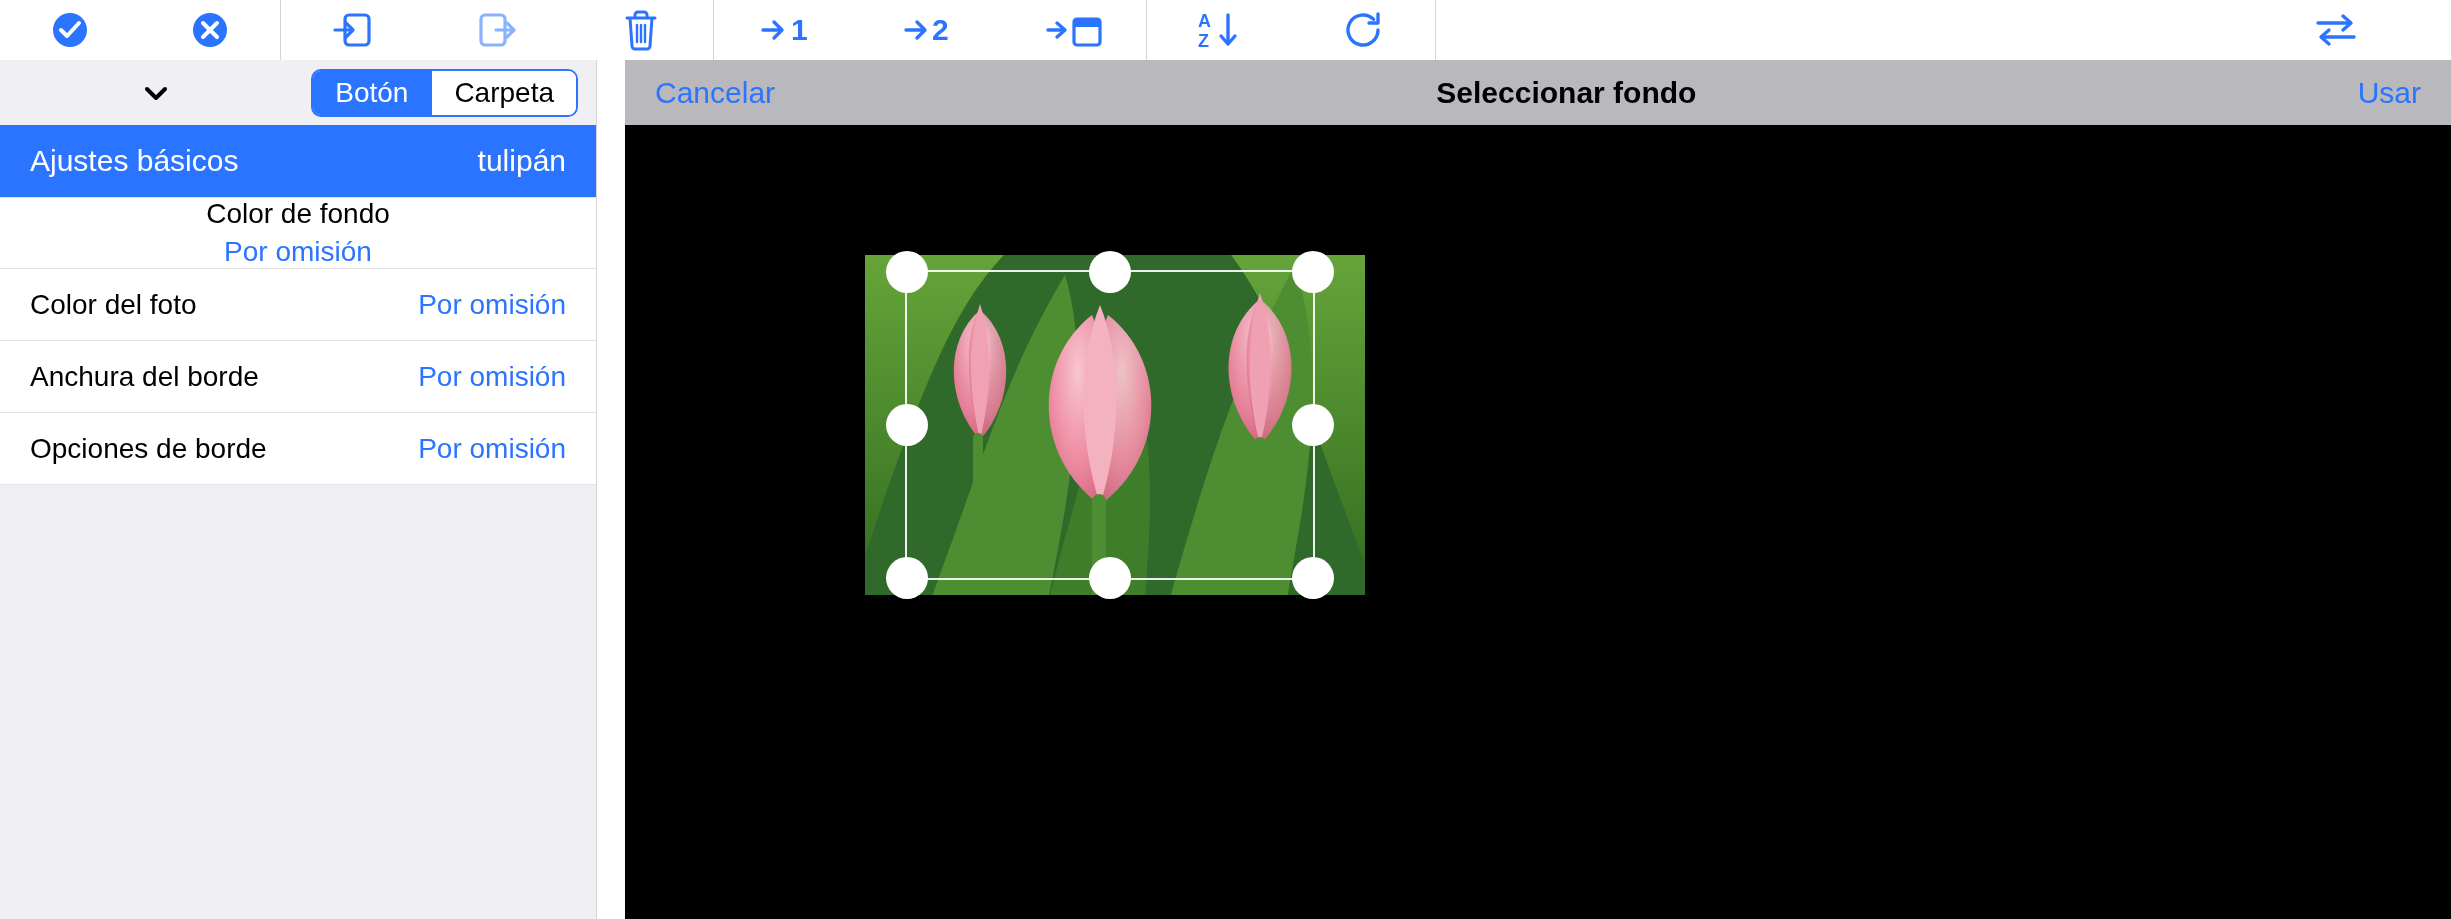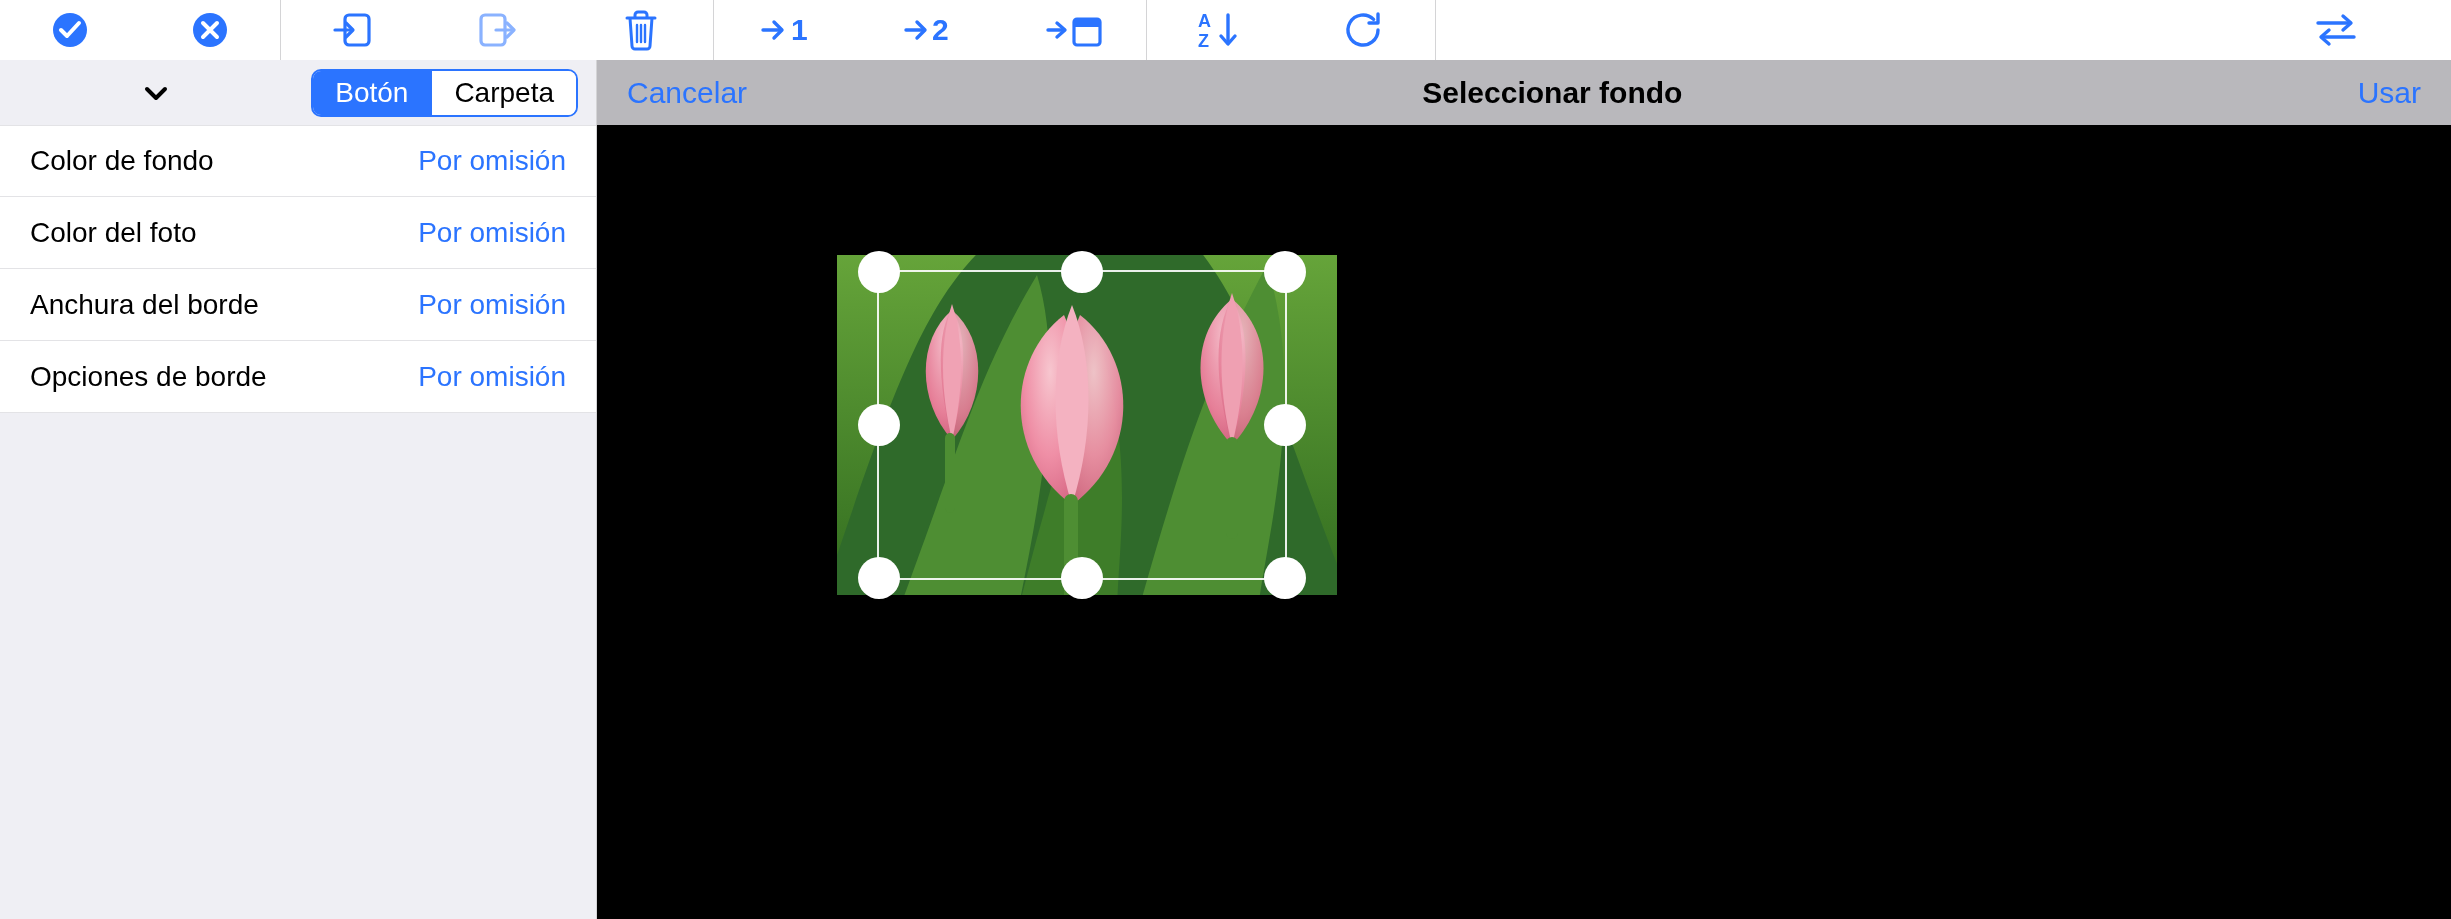--- a/index.html
+++ b/index.html
@@ -103,31 +103,32 @@
   .list-row {
     height: 72px;
     display: flex;
     align-items: center;
     justify-content: space-between;
     padding: 0 30px;
     font-size: 28px;
     color: #000;
     border-bottom: 1px solid #e3e3e6;
   }
-  .list-row:first-child { border-top: 1px solid #e3e3e6; }
+  .list-row:first-child { border-top: 1px solid #e3e3e6; flex-direction: column; }
   .list-row .value { color: #2b74ff; }
 
   
   .right-panel {
     flex: 1 1 auto;
     height: 100%;
     background: #0f172a;
     display: flex;
     flex-direction: column;
     position: relative;
+    margin-left: 28px;
   }
   .picker-header {
     height: 65px;
     background: #b9b8bc;
     display: flex;
     align-items: center;
     justify-content: space-between;
     padding: 0 30px;
     font-size: 30px;
   }
@@ -282,20 +283,24 @@
         <svg width="28" height="28" viewBox="0 0 28 28">
           <path d="M5 10 l9 9 l9 -9" fill="none" stroke="#000" stroke-width="4" stroke-linecap="round" stroke-linejoin="round"></path>
         </svg>
       </div>
       <div class="segmented">
         <div class="seg-btn active">Botón</div>
         <div class="seg-btn">Carpeta</div>
       </div>
     </div>
 
+    <div class="selected-row">
+      <span>Ajustes básicos</span>
+      <span>tulipán</span>
+    </div>
 
 
     <div class="list">
       <div class="list-row">
         <span>Color de fondo</span>
         <span class="value">Por omisión</span>
       </div>
       <div class="list-row">
         <span>Color del foto</span>
         <span class="value">Por omisión</span>

